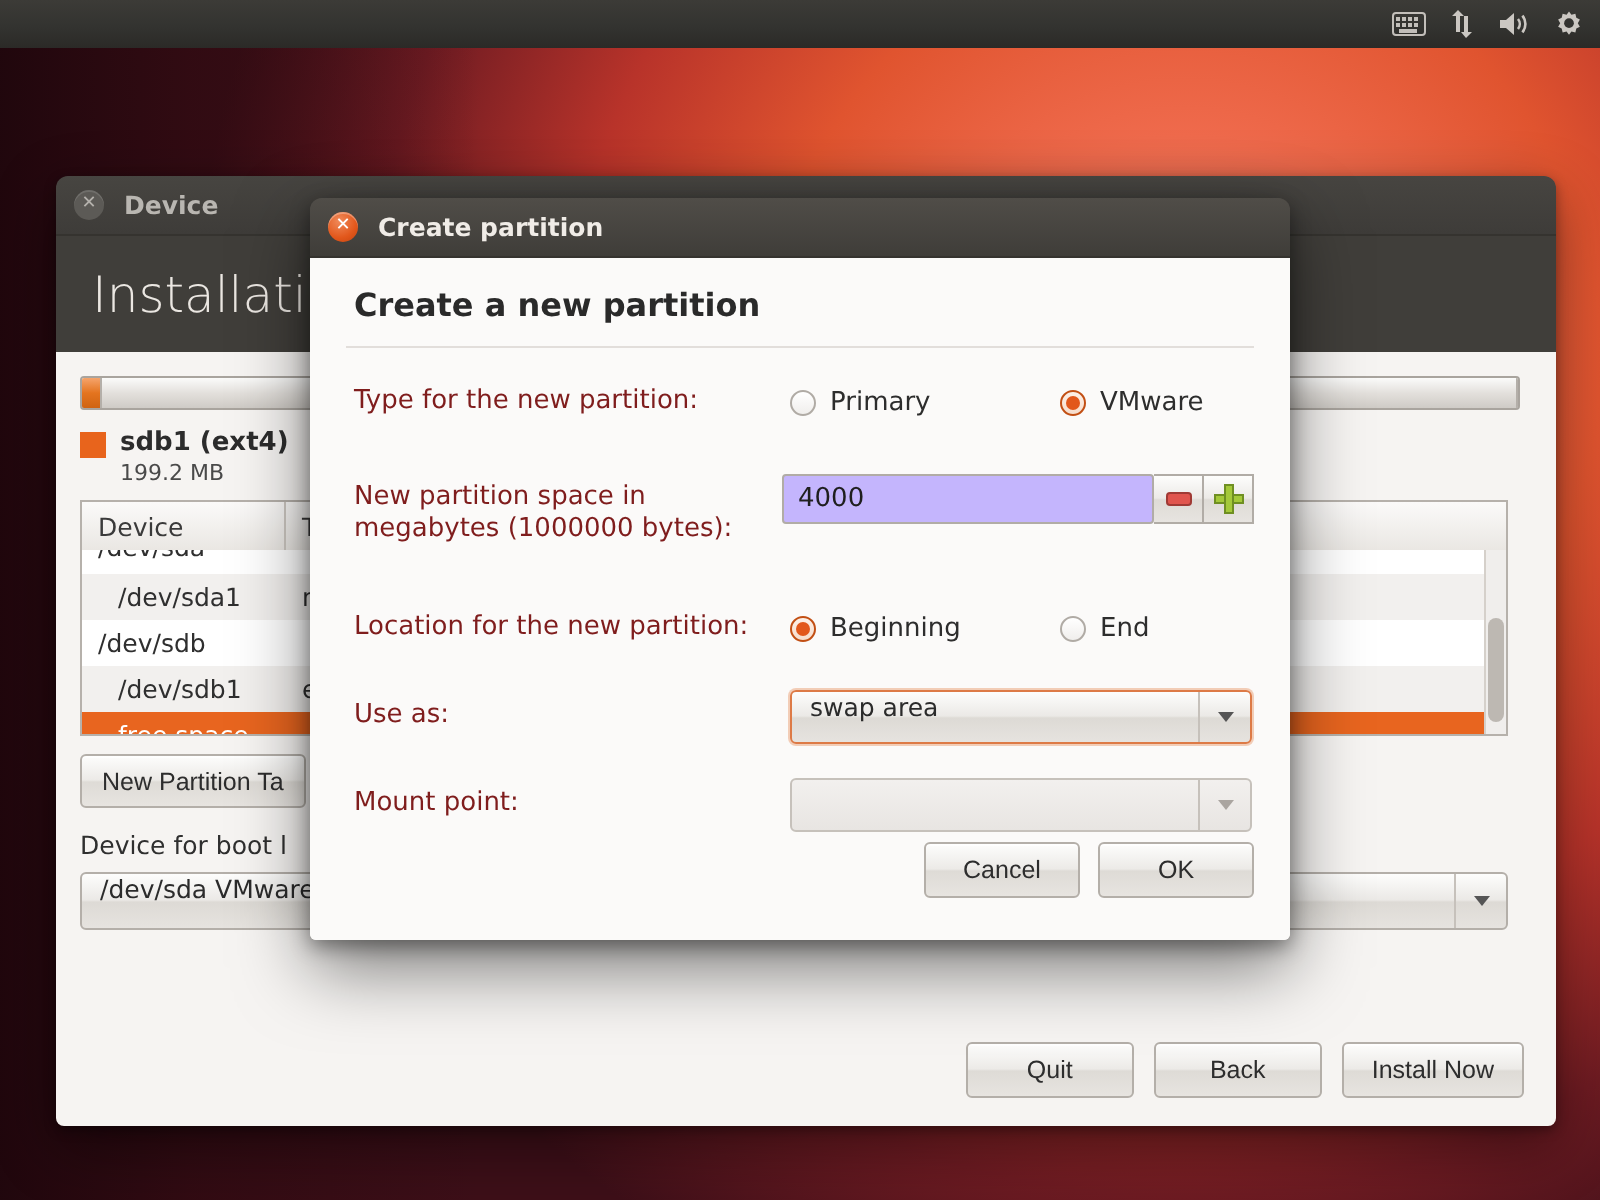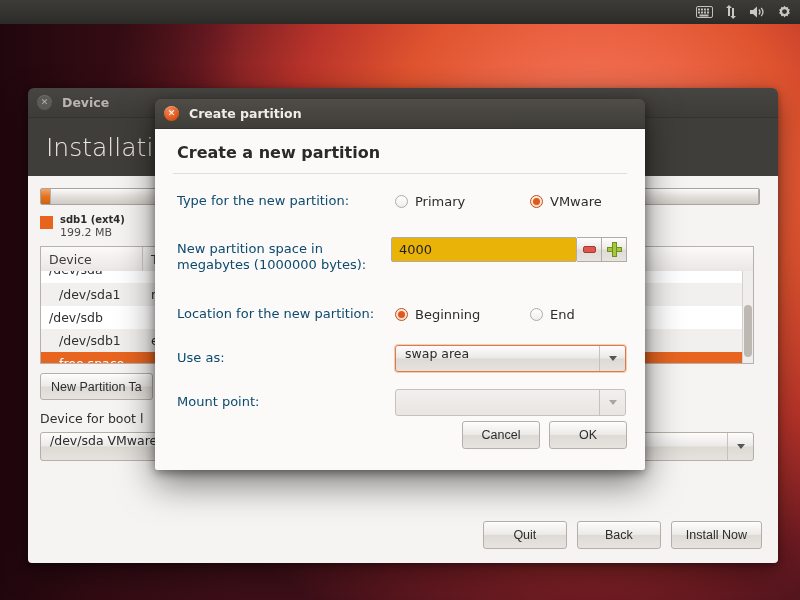--- a/index.html
+++ b/index.html
@@ -71,21 +71,21 @@
     border: 1px solid #a9a49e; border-radius: 2px; overflow: hidden;
     background: linear-gradient(180deg, #fbfbfa 0%, #e3e0dc 50%, #cfcbc6 100%);
     display: flex;
   }
   .useg { height: 100%; border-right: 1px solid #b4afa9; }
   .useg-orange { background: linear-gradient(180deg, #f5a46c 0%, #e4741f 50%, #cf6312 100%); }
 
   
   #legend { display: flex; align-items: flex-start; gap: 7px; margin-bottom: 7px; }
   #legend-swatch { width: 13px; height: 13px; background: #e8641c; margin-top: 2px; }
-  #legend-name { font-size: 10px; font-weight: bold; color: #2c2c2c; }
+  #legend-name { font-size: 13px; font-weight: bold; color: #2c2c2c; }
   #legend-size { font-size: 11px; color: #4a4a4a; margin-top: 1px; }
 
   
   #ptable {
     width: 714px; height: 118px; border: 1px solid #b6b1ab; background: #fff;
     overflow: hidden; position: relative;
   }
   #ptable-head { display: flex; height: 24px; background: linear-gradient(180deg,#fbfaf9 0%,#eae7e3 100%); }
   .pth {
     font-size: 12.5px; color: #3a3a3a; display: flex; align-items: center;
@@ -141,35 +141,35 @@
     height: 30px; background: linear-gradient(180deg, #504d48 0%, #3f3d39 100%);
     display: flex; align-items: center; padding-left: 9px; gap: 10px;
     border-bottom: 1px solid #35332f;
   }
   #dlg-title { color: #f0ece7; font-size: 12.5px; font-weight: bold; }
   #dlg-body { background: #fbfaf9; height: 346px; padding: 14px 18px 0 18px; position: relative; }
   #dlg-heading { font-size: 16px; font-weight: bold; color: #2a2a2a; padding-left: 4px; }
   #dlg-rule { height: 1px; background: #e2dedb; margin: 11px 0 0 0; }
 
   .row { display: flex; align-items: center; min-height: 30px; }
-  .row-label { font-size: 13px; color: #0c4a6e; width: 222px; padding-left: 4px; line-height: 1.25; }
+  .row-label { font-size: 13px; color: #7f1d1d; width: 222px; padding-left: 4px; line-height: 1.25; }
 
   .radio-wrap { display: flex; align-items: center; gap: 7px; cursor: default; }
   .radio {
     width: 13px; height: 13px; border-radius: 50%;
     border: 1px solid #b0aba5; background: linear-gradient(180deg,#fff 0%,#f0eeec 100%);
     display: flex; align-items: center; justify-content: center;
   }
   .radio.on { border-color: #c24f14; background: linear-gradient(180deg,#fdf0e7 0%,#f6dccb 100%); }
   .radio.on::after { content:""; width: 7px; height: 7px; border-radius: 50%; background: #e2571b; }
   .radio-label { font-size: 13px; color: #2d2d2d; }
 
   
   #size-field {
-    width: 186px; height: 25px; background: #eab308; border: 1px solid #b1aca6; border-radius: 2px;
+    width: 186px; height: 25px; background: #c4b5fd; border: 1px solid #b1aca6; border-radius: 2px;
     display: flex; align-items: center; padding-left: 7px; font-size: 13px; color: #1f1f1f;
   }
   .spin-btn {
     width: 25px; height: 25px; border: 1px solid #b1aca6; border-left: none;
     background: linear-gradient(180deg, #fdfdfc 0%, #eceae7 48%, #dedbd6 52%, #e7e4e0 100%);
     display: flex; align-items: center; justify-content: center;
   }
   #minus-glyph { width: 13px; height: 7px; background: #e0554e; border: 1px solid #a03a35; border-radius: 2px; }
   .plus-glyph { position: relative; width: 15px; height: 15px; }
   .plus-glyph i {

